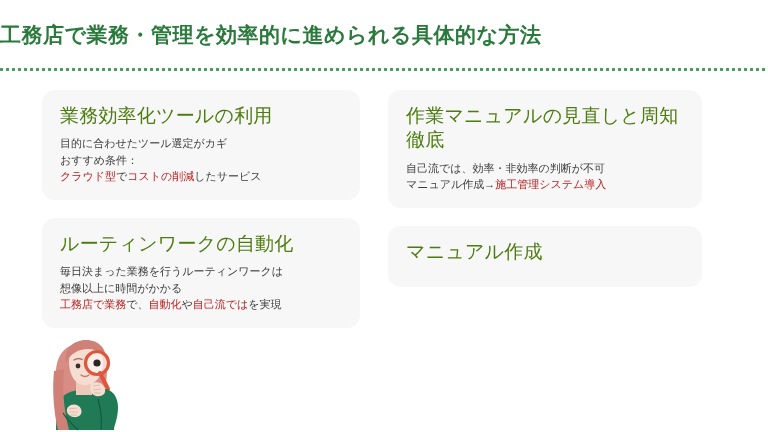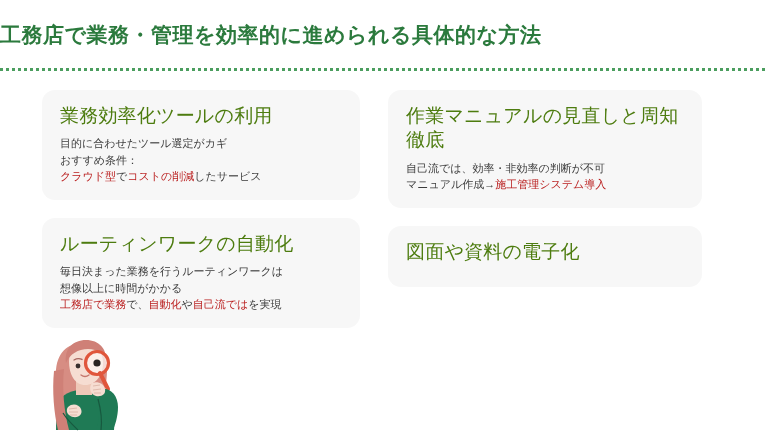--- a/index.html
+++ b/index.html
@@ -147,21 +147,21 @@
 
     <div class="card">
       <div class="card-title">作業マニュアルの見直しと周知徹底</div>
       <div class="card-body">
         <span class="line"><span>自己流では、効率・非効率の判断が不可</span></span>
         <span class="line"><span>マニュアル作成→</span><span class="hl">施工管理システム導入</span></span>
       </div>
     </div>
 
     <div class="card">
-      <div class="card-title">図面や資料の電子化</div>
+      <div class="card-title">マニュアル作成</div>
     </div>
 
 
   </div>
 
   <div class="illustration">
     <svg width="120" height="95" viewBox="0 0 120 95" xmlns="http://www.w3.org/2000/svg">
 
       <path d="M18 36 C18 16 30 6 44 6 C58 6 69 16 69 33 C69 45 66 58 63 70
                C61 80 58 88 56 93 L22 93 C19 82 17 62 18 36 Z" fill="#d78d83"></path>

